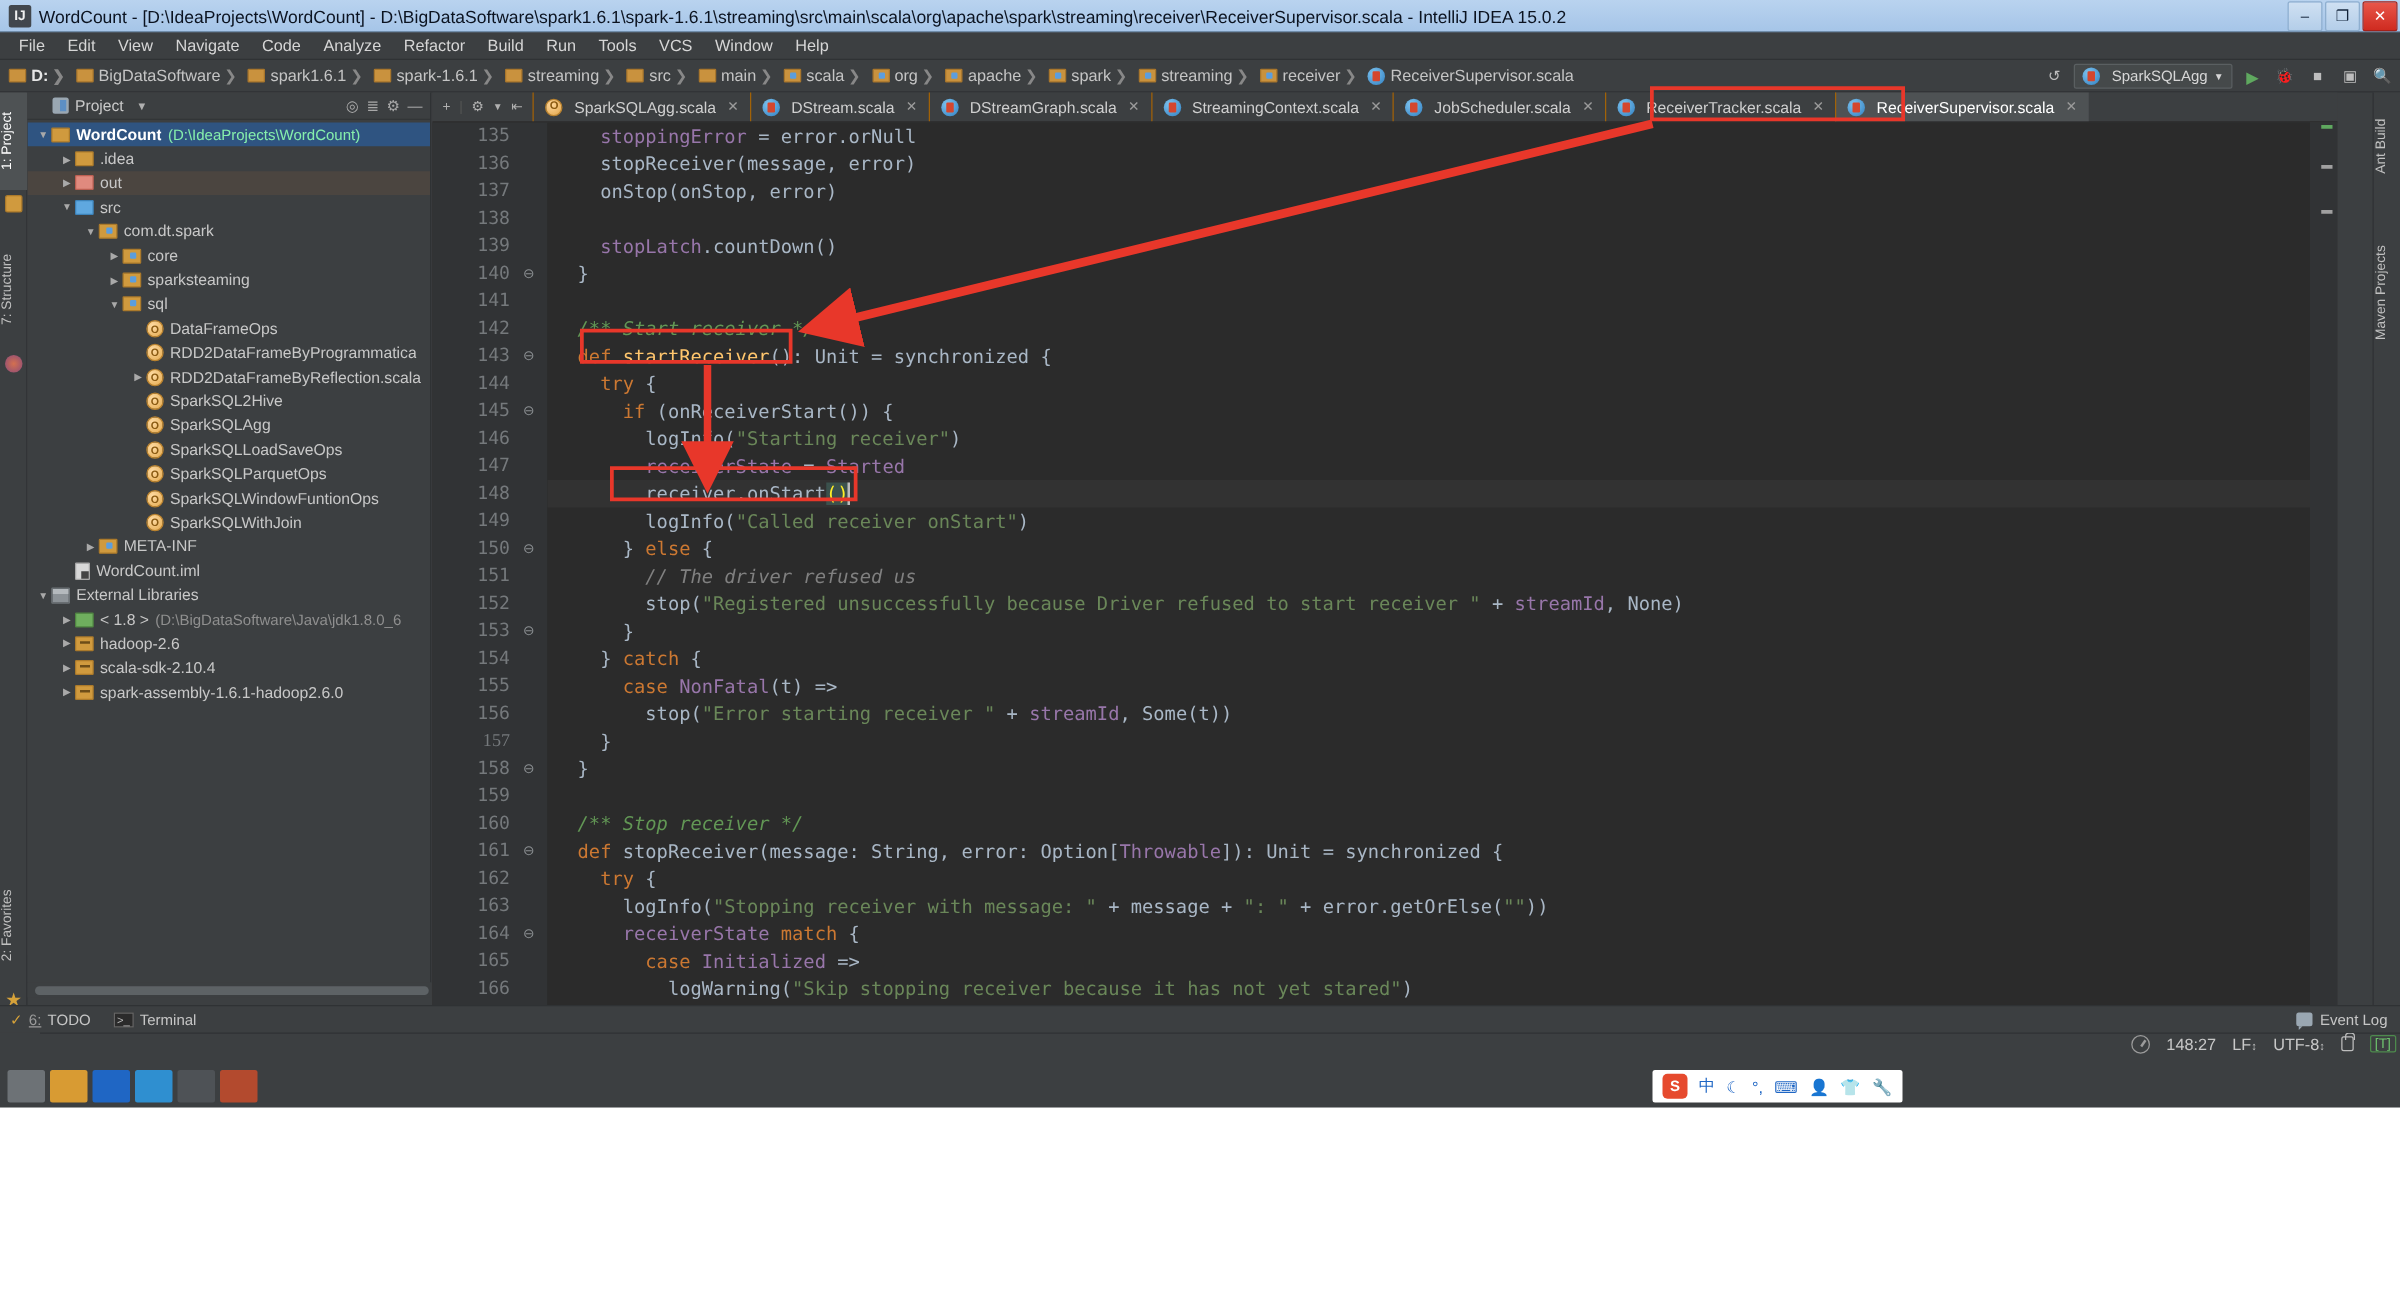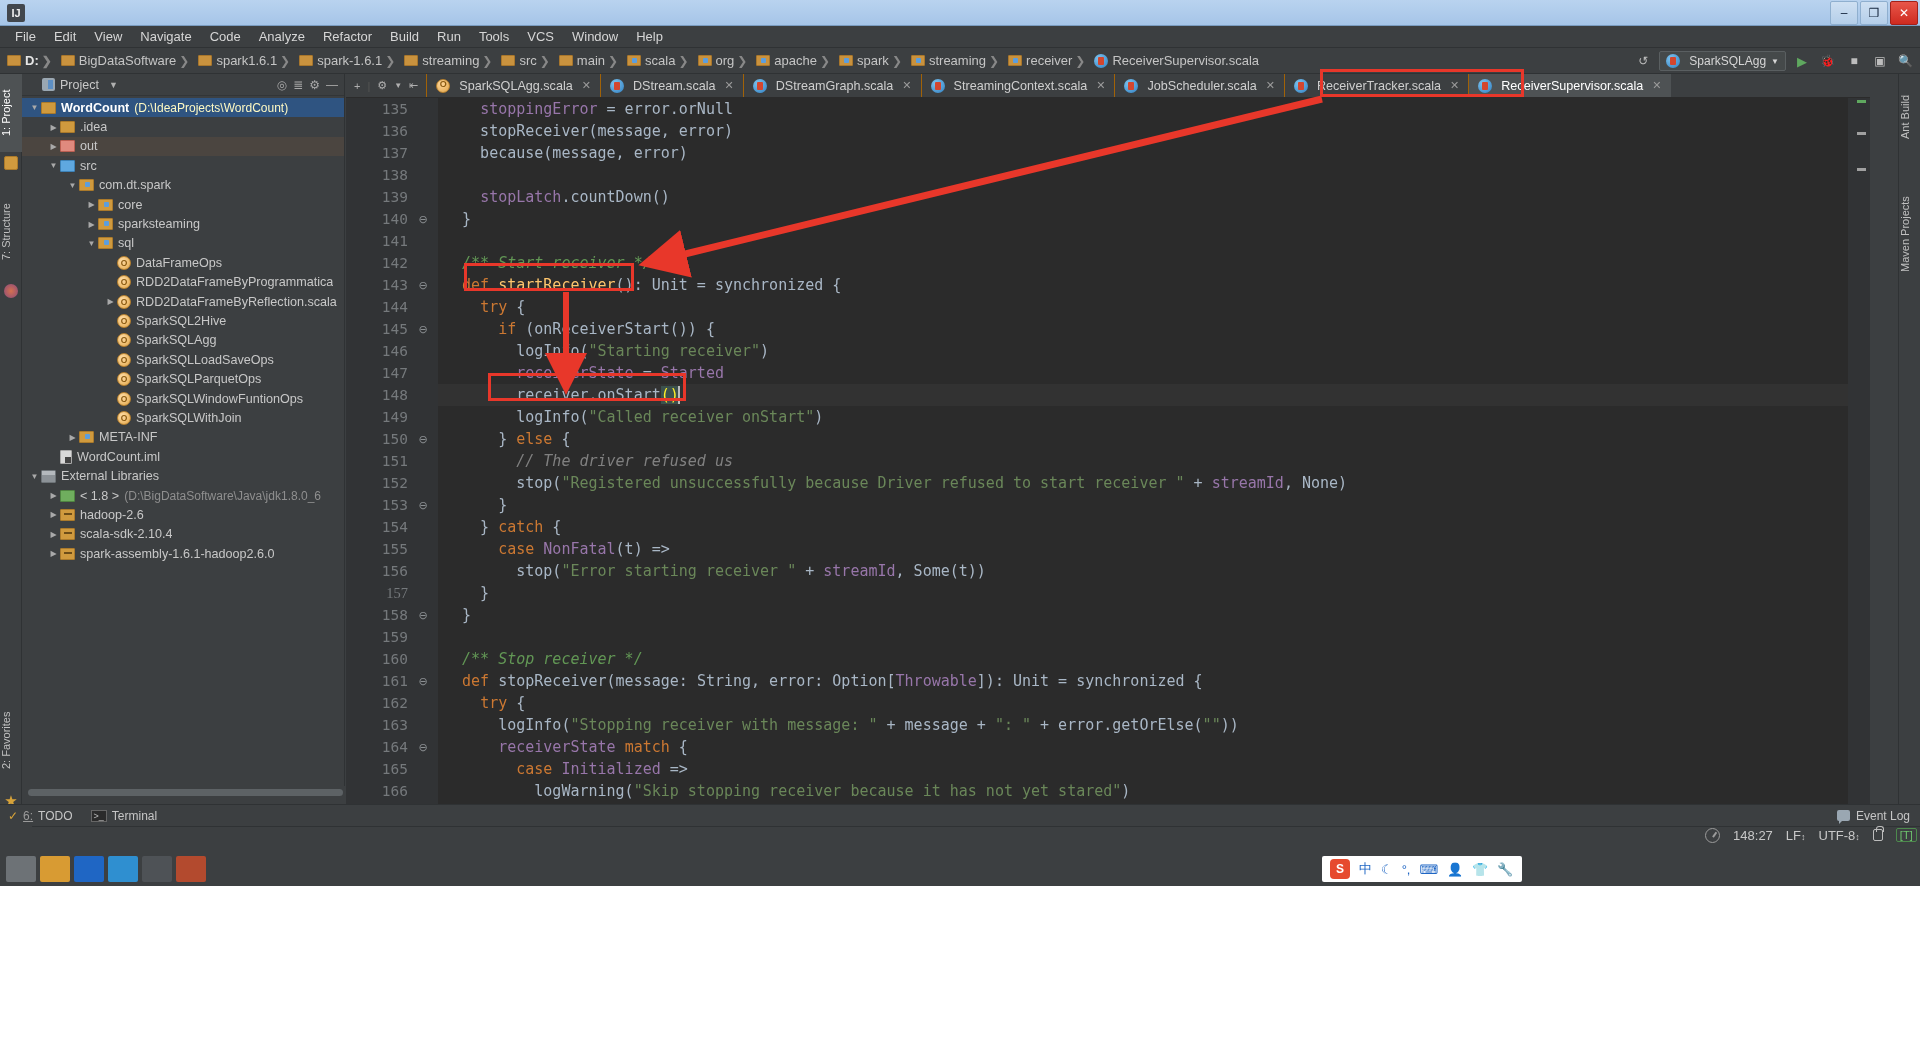--- a/index.html
+++ b/index.html
@@ -89,21 +89,21 @@
 
   #tree{position:relative;height:668px;overflow:hidden;padding-top:2px;background:#3c3f41;}
   .trow{height:19.4px;display:flex;align-items:center;font-size:12.6px;color:#c8c8c8;
     white-space:nowrap;padding-right:4px;}
   .trow.sel{background:#2f5481;color:#ffffff;}
   .trow.hl{background:#4b4540;}
   .tw{display:inline-block;flex:none;}
   .arrow{width:13px;text-align:center;font-size:8px;color:#a9a9a9;flex:none;}
   .tlabel{overflow:hidden;text-overflow:clip;}
   .tpath{color:#8f8f8f;font-size:12px;margin-left:5px;}
-  .sel .tpath{color:#fef9c3;}
+  .sel .tpath{color:#86efac;}
   .bold{font-weight:bold;}
   .ico-folder{width:15px;height:12px;margin-right:5px;border-radius:1px;flex:none;position:relative;}
   .f-yellow{background:#d09a3e;border:1px solid #ab7a2b;}
   .f-red{background:#e08a7e;border:1px solid #bb5f52;}
   .f-blue{background:#5fa8e0;border:1px solid #3d82b8;}
   .f-pkg{background:#d09a3e;border:1px solid #ab7a2b;}
   .f-pkg:after{content:"";position:absolute;left:5px;top:2px;width:5px;height:5px;
     background:#5c9ede;border-radius:1px;}
   .ico-obj{width:14px;height:14px;border-radius:50%;flex:none;margin-right:5px;
     background:radial-gradient(circle at 35% 32%,#ffdca5,#e3a84b);border:1px solid #b9822f;
@@ -203,20 +203,21 @@
   #ime .ii{font-size:13px;color:#1f66c4;}
   #qlaunch{display:flex;align-items:center;gap:4px;padding-left:6px;}
   .qi{width:30px;height:26px;border-radius:2px;}
   #deskfill{position:absolute;left:0;top:34px;width:1920px;height:155px;background:#ffffff;}
 </style>
 </head>
 <body>
 
 <div id="titlebar">
   <div class="tb-icon">IJ</div>
+  <div class="tb-text">WordCount - [D:\IdeaProjects\WordCount] - D:\BigDataSoftware\spark1.6.1\spark-1.6.1\streaming\src\main\scala\org\apache\spark\streaming\receiver\ReceiverSupervisor.scala - IntelliJ IDEA 15.0.2</div>
   <div id="win-ctrls">
     <div>–</div>
     <div>❐</div>
     <div class="close">✕</div>
   </div>
 </div>
 
 <div id="menubar">
     <div class="mi">File</div>
     <div class="mi">Edit</div>
@@ -581,21 +582,21 @@
       <div class="lnum" style="top: 594px;">162</div>
       <div class="lnum" style="top: 616px;">163</div>
       <div class="lnum" style="top: 638px;">164</div>
       <div class="fold" style="top: 638px;">⊖</div>
       <div class="lnum" style="top: 660px;">165</div>
       <div class="lnum" style="top: 682px;">166</div>
     </div>
   <div id="codearea">
       <div class="cline ctext" style="position: absolute; top: 0px; left: 0px;"><span class="plain">    </span><span class="fld">stoppingError</span><span class="plain"> = error.orNull</span></div>
       <div class="cline ctext" style="position: absolute; top: 22px; left: 0px;"><span class="plain">    stopReceiver(message, error)</span></div>
-      <div class="cline ctext" style="position: absolute; top: 44px; left: 0px;"><span class="plain">    because(message, error)</span></div>
+      <div class="cline ctext" style="position: absolute; top: 44px; left: 0px;"><span class="plain">    onStop(onStop, error)</span></div>
       <div class="cline ctext" style="position: absolute; top: 88px; left: 0px;"><span class="plain">    </span><span class="fld">stopLatch</span><span class="plain">.countDown()</span></div>
       <div class="cline ctext" style="position: absolute; top: 110px; left: 0px;"><span class="plain">  }</span></div>
       <div class="cline ctext" style="position: absolute; top: 132px; left: 0px;"><span class="plain"></span></div>
       <div class="cline ctext" style="position: absolute; top: 154px; left: 0px;"><span class="cmt">  /** Start receiver */</span></div>
       <div class="cline ctext" style="position: absolute; top: 176px; left: 0px;"><span class="plain">  </span><span class="kw">def</span><span class="plain"> </span><span class="mtd">startReceiver</span><span class="plain">(): Unit = synchronized {</span></div>
       <div class="cline ctext" style="position: absolute; top: 198px; left: 0px;"><span class="plain">    </span><span class="kw">try</span><span class="plain"> {</span></div>
       <div class="cline ctext" style="position: absolute; top: 220px; left: 0px;"><span class="plain">      </span><span class="kw">if</span><span class="plain"> (onReceiverStart()) {</span></div>
       <div class="cline ctext" style="position: absolute; top: 242px; left: 0px;"><span class="plain">        logInfo(</span><span class="str">"Starting receiver"</span><span class="plain">)</span></div>
       <div class="cline ctext" style="position: absolute; top: 264px; left: 0px;"><span class="plain">        </span><span class="fld">receiverState</span><span class="plain"> = </span><span class="fld">Started</span></div>
       <div class="cur-line" style="top: 286px;"></div>

